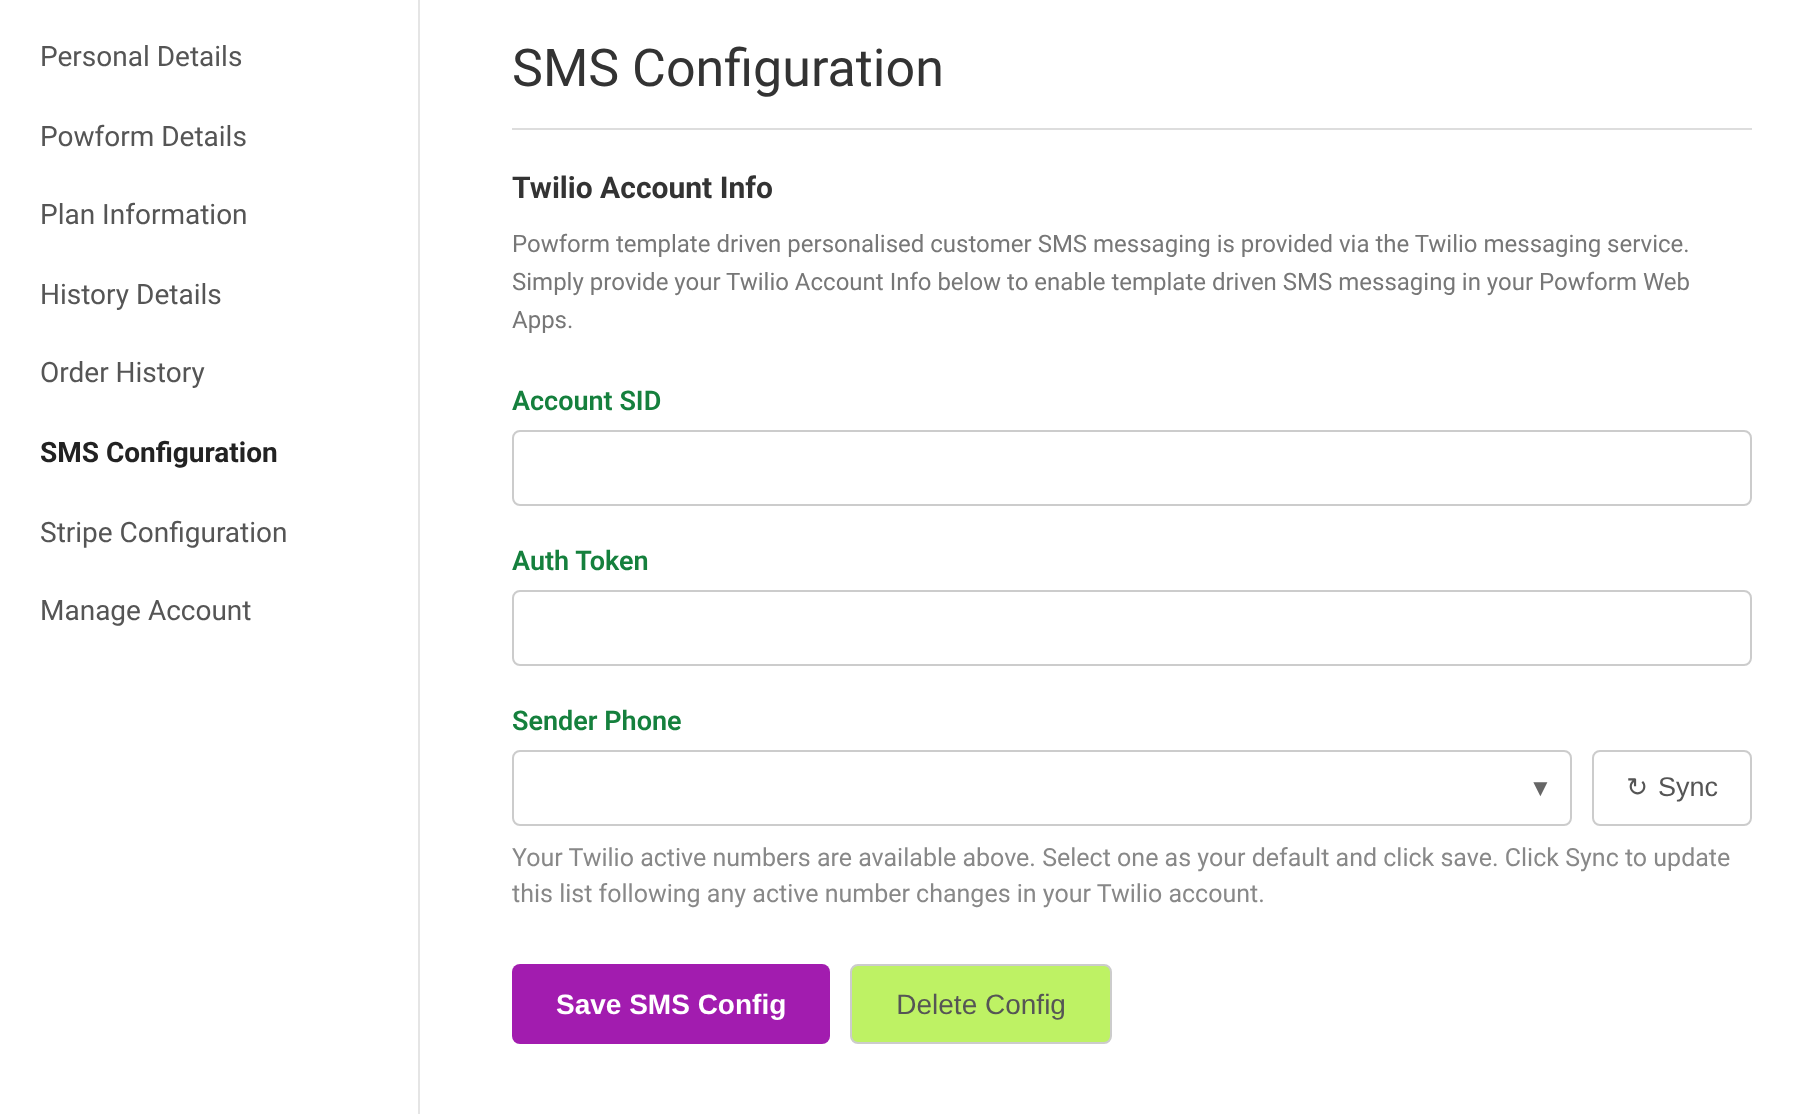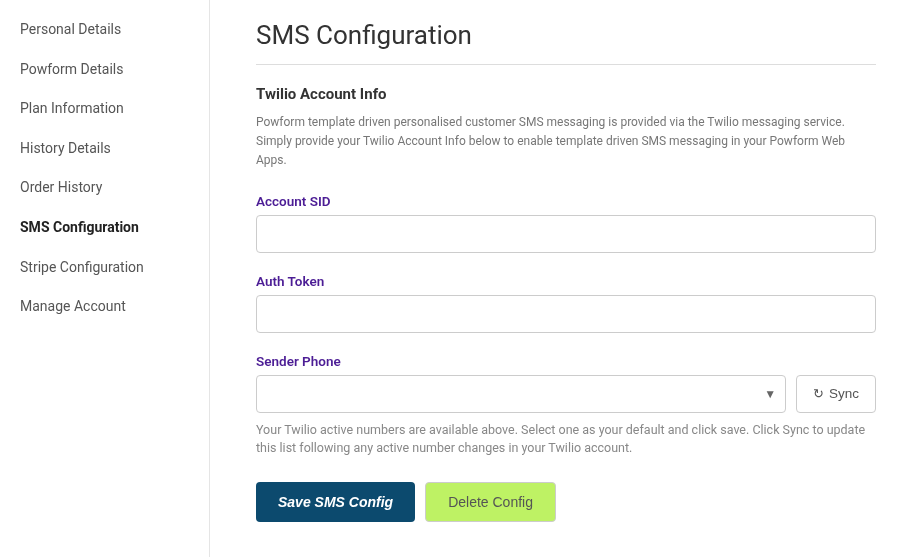--- a/index.html
+++ b/index.html
@@ -78,21 +78,21 @@
     }
 
     .form-group {
       margin-bottom: 20px;
     }
 
     .form-label {
       display: block;
       font-size: 13.5px;
       font-weight: 600;
-      color: #4c1d95;
+      color: #15803d;
       margin-bottom: 6px;
     }
 
     .form-input {
       width: 100%;
       height: 38px;
       border: 1px solid #ccc;
       border-radius: 4px;
       padding: 6px 10px;
       font-size: 14px;
@@ -164,28 +164,27 @@
 
     .button-row {
       display: flex;
       gap: 10px;
       margin-top: 24px;
     }
 
     .btn-save {
       height: 40px;
       padding: 0 22px;
-      background: #0c4a6e;
+      background: #a21caf;
       border: none;
       border-radius: 4px;
       color: #fff;
       font-size: 14px;
       font-weight: 600;
       cursor: pointer;
-      font-style: italic;
     }
 
     .btn-delete {
       height: 40px;
       padding: 0 22px;
       background: #bef264;
       border: 1px solid #ccc;
       border-radius: 4px;
       color: #555;
       font-size: 14px;

